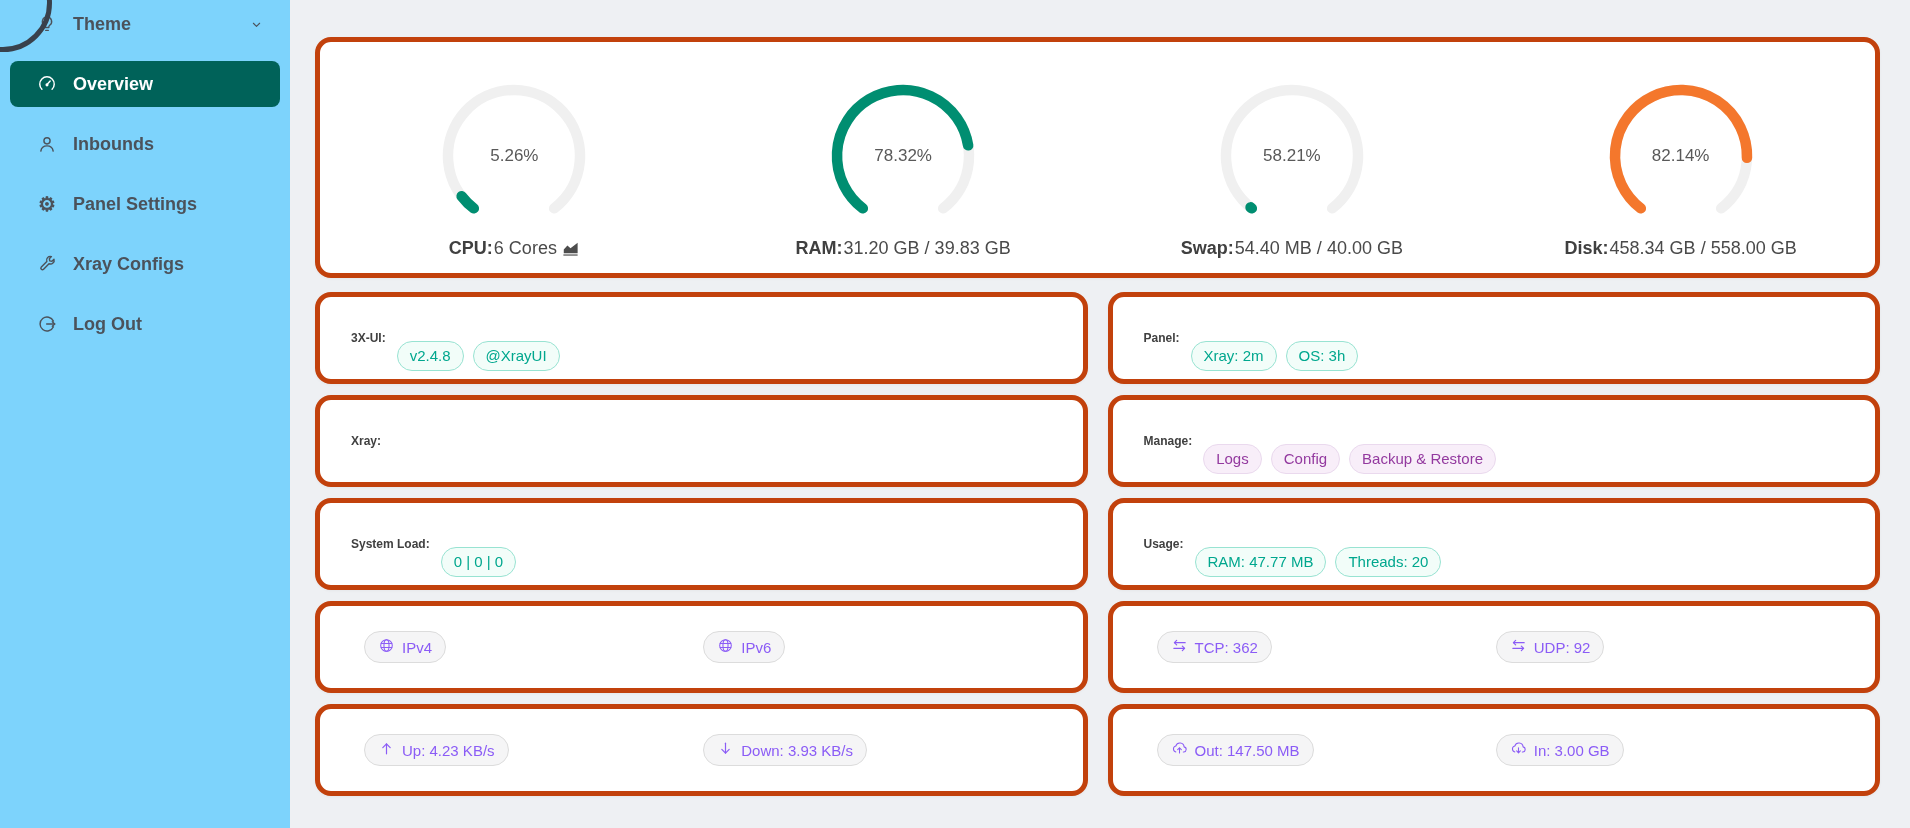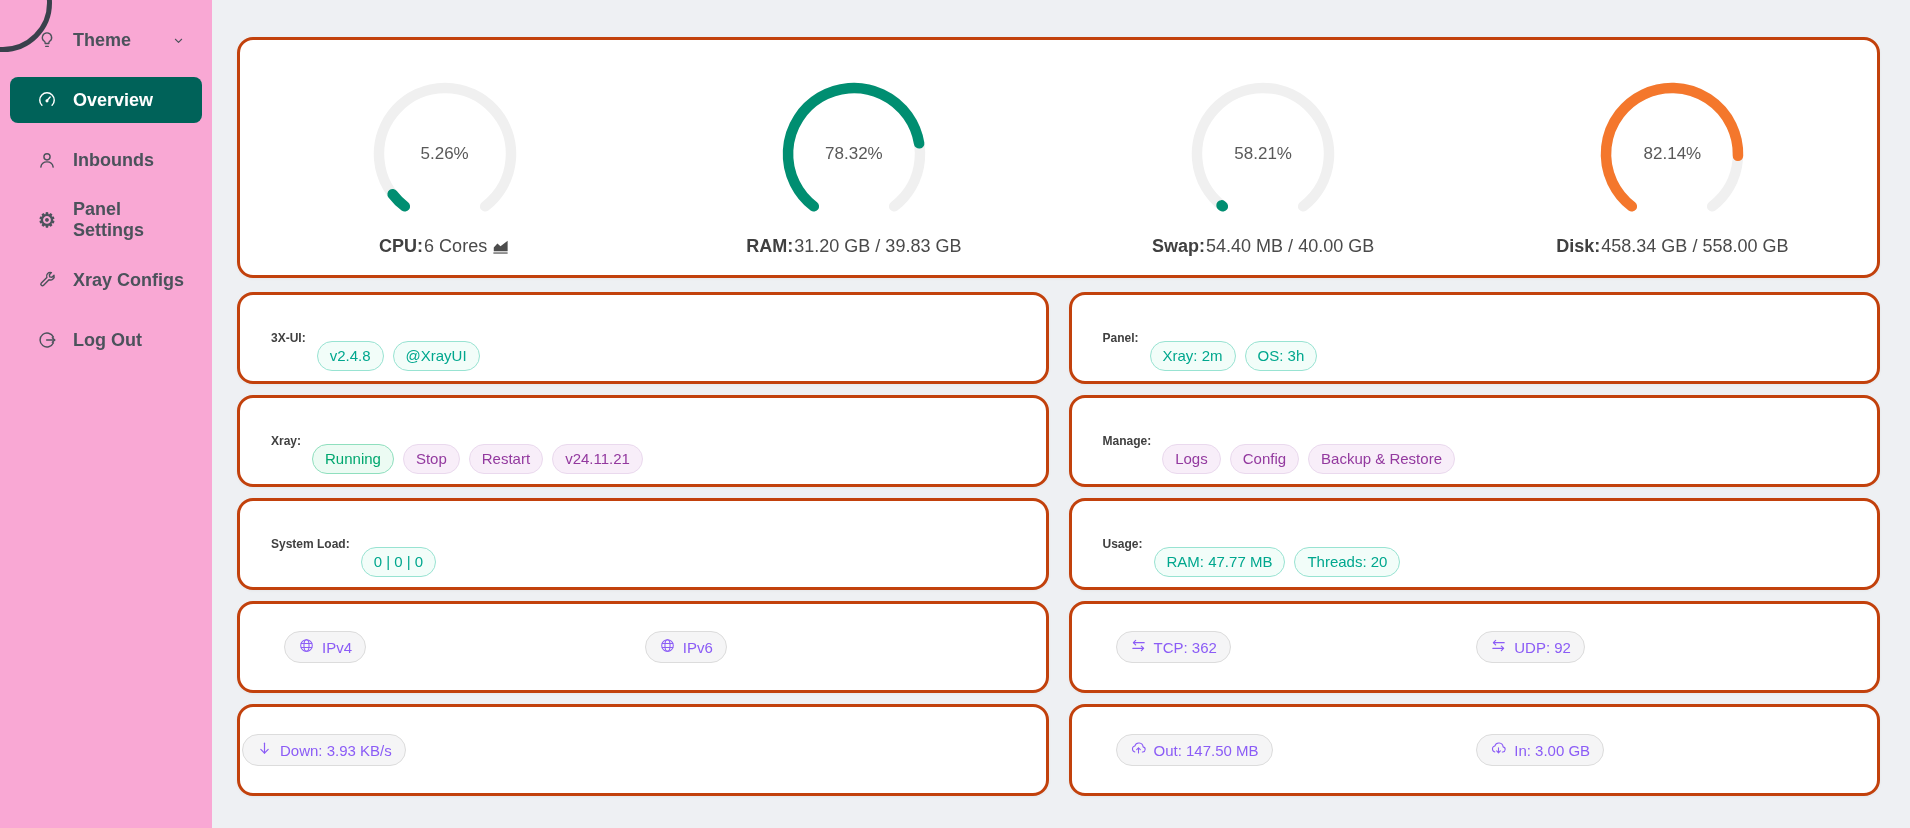--- a/index.html
+++ b/index.html
@@ -5,33 +5,33 @@
   html,body{margin:0;padding:0;}
   body{
     width:1910px;height:828px;overflow:hidden;
     background:#eef0f3;
     font-family:"Liberation Sans",sans-serif;
     color:#454545;
   }
   .app{position:relative;width:1910px;height:828px;display:flex;}
 
   
-  .sidebar{width:212px;flex:none;background:#f9a8d4;height:100%;position:relative;padding-top:17px;box-sizing:border-box;overflow:hidden;}
+  .sidebar{width:290px;flex:none;background:#7dd3fc;height:100%;position:relative;padding-top:1px;box-sizing:border-box;overflow:hidden;}
   .corner-arc{position:absolute;top:-46px;left:-46px;width:88px;height:88px;border-radius:50%;border:5px solid #39414c;background:transparent;}
   .nav-item{display:flex;align-items:center;height:46px;margin:0 10px 14px 10px;padding:0 16px 0 27px;border-radius:8px;color:#4b525b;font-weight:600;font-size:18px;cursor:pointer;box-sizing:border-box;}
   .nav-item .icon{width:20px;height:20px;margin-right:16px;display:flex;align-items:center;justify-content:center;flex:none;}
   .nav-item .icon svg{width:20px;height:20px;}
   .nav-item.active{background:#006259;color:#ffffff;font-weight:700;}
   .nav-item .chevron{margin-left:auto;display:flex;}
   .nav-item .chevron svg{width:15px;height:15px;}
   .uicon{font-size:20px;line-height:1;}
 
   
   .main{flex:1;padding:37px 30px 0 25px;box-sizing:border-box;}
-  .card{background:#ffffff;border:3px solid #c2410c;border-radius:16px;box-shadow:0 1px 3px rgba(0,0,0,.04);box-sizing:border-box;}
+  .card{background:#ffffff;border:5px solid #c2410c;border-radius:16px;box-shadow:0 1px 3px rgba(0,0,0,.04);box-sizing:border-box;}
 
   .gauges-card{height:241px;display:flex;padding-top:36px;}
   .gauge-cell{flex:1;display:flex;flex-direction:column;align-items:center;}
   .gauge-wrap{position:relative;width:160px;height:150px;}
   .gauge-wrap svg{position:absolute;left:0;top:0;}
   .gauge-pct{position:absolute;left:50%;top:78px;transform:translate(-50%,-50%);font-size:17px;color:#595959;}
   .gauge-cap{margin-top:10px;font-size:18px;color:#4a4a4a;display:flex;align-items:center;gap:1px;}
   .gauge-cap b{font-weight:700;color:#404040;}
   .chart-ico{display:inline-flex;margin-left:3px;color:#4d4d4d;cursor:pointer;}
   .chart-ico svg{width:19px;height:19px;}
@@ -188,26 +188,20 @@
         </div>
         <div class="card info-card">
           <span class="label">Panel:</span>
           <span class="tags">
             <span class="tag teal">Xray: 2m</span>
             <span class="tag teal">OS: 3h</span>
           </span>
         </div>
         <div class="card info-card">
           <span class="label">Xray:</span>
-          <span class="tags">
-            <span class="tag green">Running</span>
-            <span class="tag purple">Stop</span>
-            <span class="tag purple">Restart</span>
-            <span class="tag purple">v24.11.21</span>
-          </span>
         </div>
         <div class="card info-card">
           <span class="label">Manage:</span>
           <span class="tags">
             <span class="tag purple">Logs</span>
             <span class="tag purple">Config</span>
             <span class="tag purple">Backup &amp; Restore</span>
           </span>
         </div>
         <div class="card info-card">
@@ -255,20 +249,27 @@
               <span class="pill-ico"><svg viewBox="0 0 24 24" fill="none" stroke="currentColor" stroke-width="1.7" stroke-linecap="round" stroke-linejoin="round">
                   <path d="M20 8H5"></path>
                   <path d="M8 4.8 4.8 8 8 11.2"></path>
                   <path d="M4 16h15"></path>
                   <path d="M16 12.8 19.2 16 16 19.2"></path>
                 </svg></span>
               <span>UDP: 92</span>
             </span></div>
         </div>
         <div class="card pill-card">
+          <div class="half"><span class="pill">
+              <span class="pill-ico"><svg viewBox="0 0 24 24" fill="none" stroke="currentColor" stroke-width="1.7" stroke-linecap="round" stroke-linejoin="round">
+                  <path d="M12 19.5v-14"></path>
+                  <path d="M6.8 10.7 12 5.5l5.2 5.2"></path>
+                </svg></span>
+              <span>Up: 4.23 KB/s</span>
+            </span></div>
           <div class="half second"><span class="pill">
               <span class="pill-ico"><svg viewBox="0 0 24 24" fill="none" stroke="currentColor" stroke-width="1.7" stroke-linecap="round" stroke-linejoin="round">
                   <path d="M12 4.5v14"></path>
                   <path d="M6.8 13.3 12 18.5l5.2-5.2"></path>
                 </svg></span>
               <span>Down: 3.93 KB/s</span>
             </span></div>
         </div>
         <div class="card pill-card">
           <div class="half"><span class="pill">

